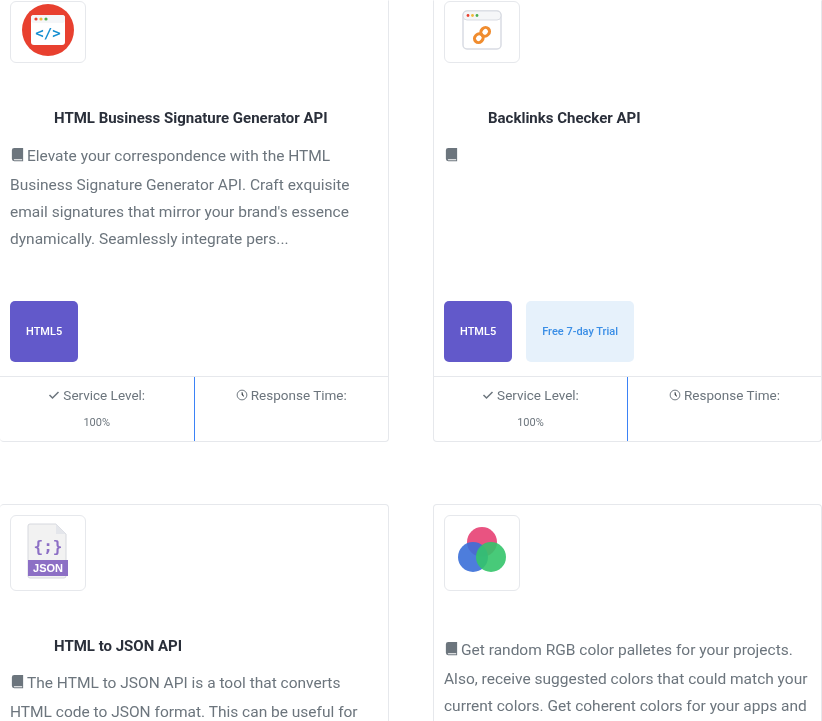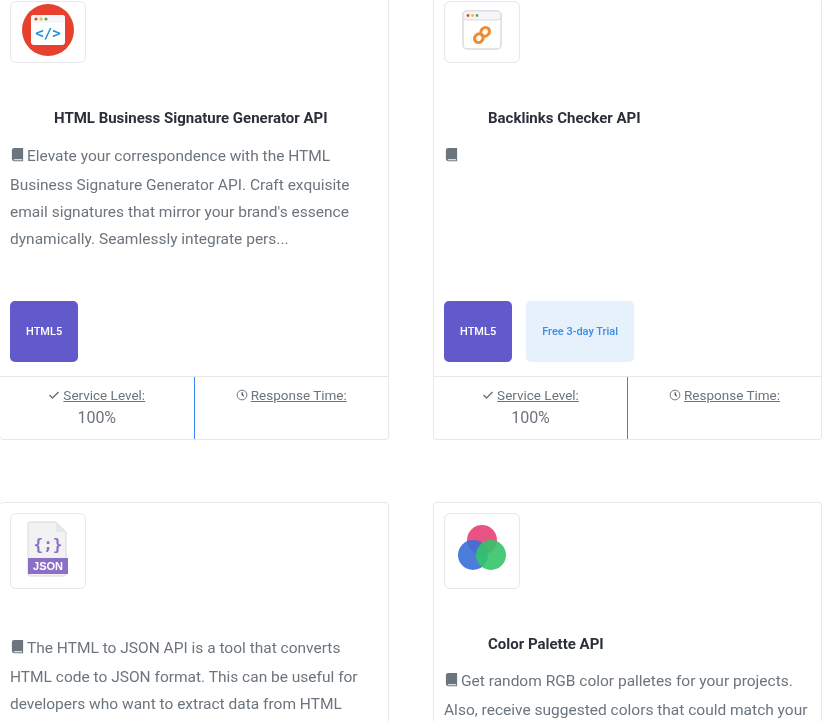--- a/index.html
+++ b/index.html
@@ -84,22 +84,22 @@
     border-top: 1px solid #e6e8ec;
   }
   .stat {
     flex: 1;
     text-align: center;
     padding: 10px 4px 12px 4px;
     font-size: 13.5px;
     color: #6c757d;
   }
   .stat + .stat { border-left: 1px solid #3b82f6; }
-  .stat-label { margin-bottom: 4px; text-decoration: underline; }
-  .stat-value { font-size: 16px; }
+  .stat-label { margin-bottom: 12px; }
+  .stat-value { font-size: 11px; }
   .mini-ic { display:inline-block; vertical-align:-1px; margin-right:3px; }
   
   .card.full {
     border: 1px solid #e6e8ec;
     border-radius: 4px;
   }
   .row2 { margin-top: 18px; }
   .bottom-crop .desc { min-height: auto; }
 </style>
 </head>
@@ -178,21 +178,21 @@
       <h3 class="title">Backlinks Checker API</h3>
       <p class="desc">
         <span class="book-icon">
           <svg width="15" height="15" viewBox="0 0 16 16">
               <path fill="#6c757d" d="M2 2.5A2.5 2.5 0 0 1 4.5 0H14v14H4.5A2.5 2.5 0 0 1 2 11.5v-9zM4.5 12a.5.5 0 0 0 0 1H13v-1H4.5z"></path>
             </svg>
         </span>
       </p>
       <div class="tags">
         <span class="tag tag-purple">HTML5</span>
-        <span class="tag tag-blue-light">Free 3-day Trial</span>
+        <span class="tag tag-blue-light">Free 7-day Trial</span>
       </div>
     </div>
     <div class="stats">
       <div class="stat">
         <div class="stat-label">
           <span class="mini-ic">
             <svg width="12" height="12" viewBox="0 0 16 16">
                 <path fill="none" stroke="#6c757d" stroke-width="2" d="M2 8l4 4 8-8"></path>
               </svg>
           </span><span>Service Level:</span>
@@ -218,20 +218,21 @@
         <span>
           <svg width="48" height="58" viewBox="0 0 48 58">
             <path d="M6 2h26l10 10v42a2 2 0 0 1-2 2H6a2 2 0 0 1-2-2V4a2 2 0 0 1 2-2z" fill="#f2f2f2" stroke="#d6d8de"></path>
             <path d="M32 2v10h10" fill="#e4e6eb"></path>
             <text x="24" y="30" font-size="16" fill="#8c6fc5" text-anchor="middle" font-family="monospace" font-weight="600">{;}</text>
             <rect x="4" y="38" width="40" height="16" fill="#8c6fc5"></rect>
             <text x="24" y="50" font-size="11" fill="#fff" text-anchor="middle" font-weight="700" font-family="Arial">JSON</text>
           </svg>
         </span>
       </div>
+      <h3 class="title">HTML to JSON API</h3>
       <p class="desc">
         <span class="book-icon">
           <svg width="15" height="15" viewBox="0 0 16 16">
               <path fill="#6c757d" d="M2 2.5A2.5 2.5 0 0 1 4.5 0H14v14H4.5A2.5 2.5 0 0 1 2 11.5v-9zM4.5 12a.5.5 0 0 0 0 1H13v-1H4.5z"></path>
             </svg>
         </span><span>The HTML to JSON API is a tool that converts HTML code to JSON format. This can be useful for developers who want to extract data from HTML documents and use it in JSON-based appli...</span>
       </p>
     </div>
   </div>
 
@@ -239,21 +240,20 @@
     <div class="card-body">
       <div class="icon-box big">
         <span>
           <svg width="58" height="58" viewBox="0 0 58 58">
             <circle cx="29" cy="20" r="15" fill="#e84a7a" fill-opacity="0.95"></circle>
             <circle cx="20" cy="35" r="15" fill="#3a6fd8" fill-opacity="0.9"></circle>
             <circle cx="38" cy="35" r="15" fill="#34c46a" fill-opacity="0.9"></circle>
           </svg>
         </span>
       </div>
-      <h3 class="title">Color Palette API</h3>
       <p class="desc">
         <span class="book-icon">
           <svg width="15" height="15" viewBox="0 0 16 16">
               <path fill="#6c757d" d="M2 2.5A2.5 2.5 0 0 1 4.5 0H14v14H4.5A2.5 2.5 0 0 1 2 11.5v-9zM4.5 12a.5.5 0 0 0 0 1H13v-1H4.5z"></path>
             </svg>
         </span><span>Get random RGB color palletes for your projects. Also, receive suggested colors that could match your current colors. Get coherent colors for your apps and websites.</span>
       </p>
     </div>
   </div>
 

